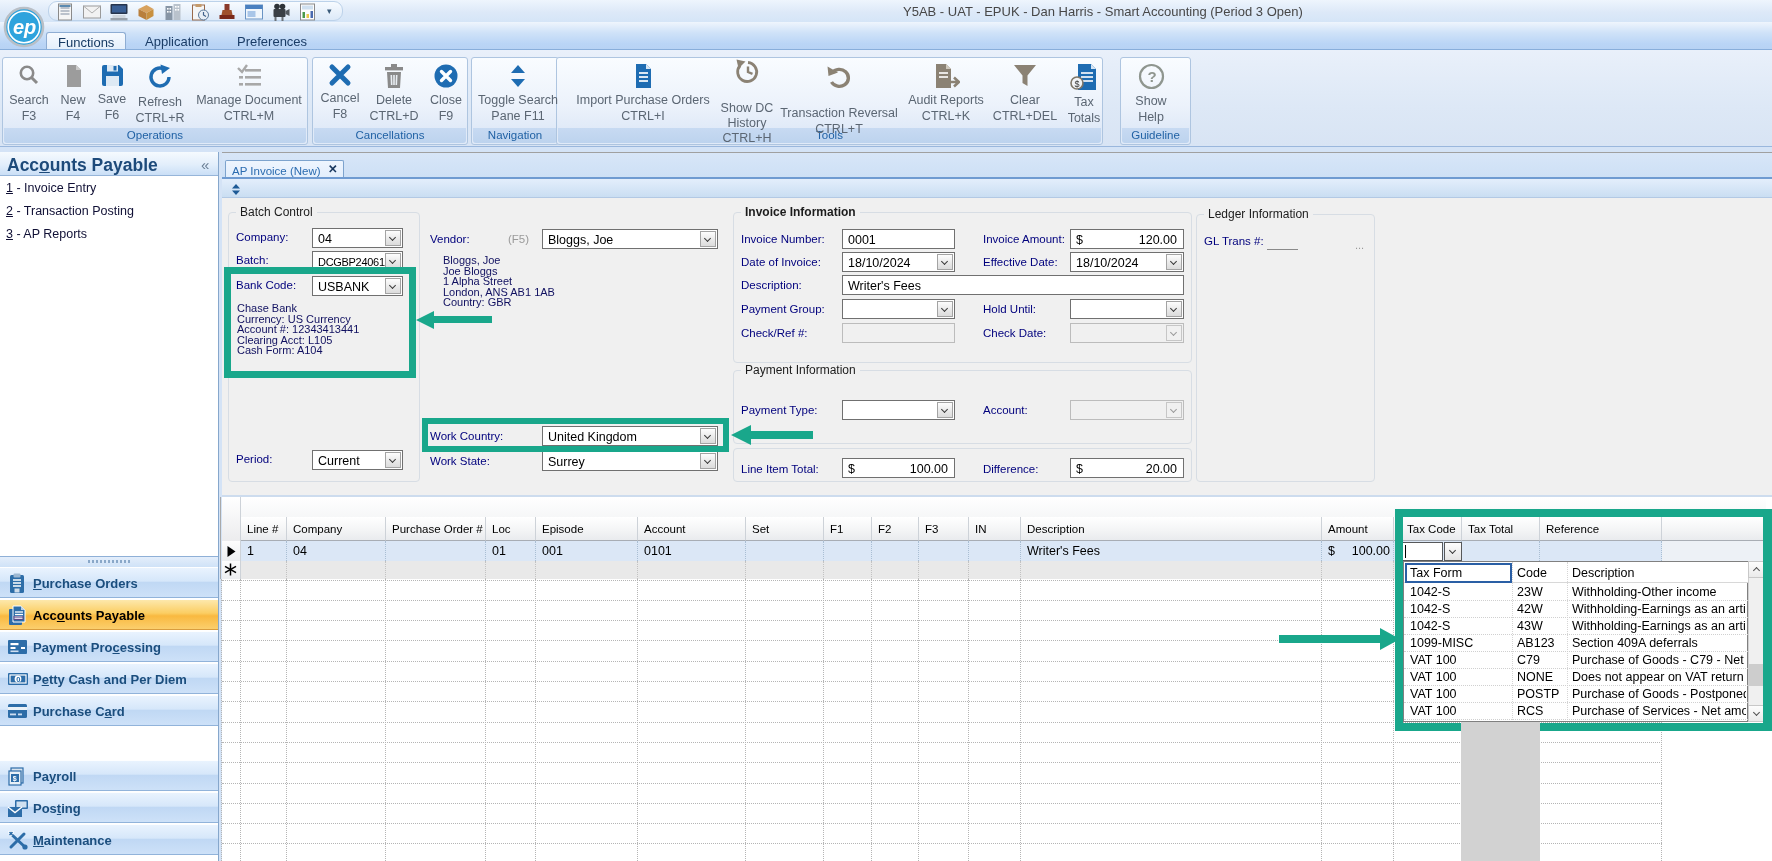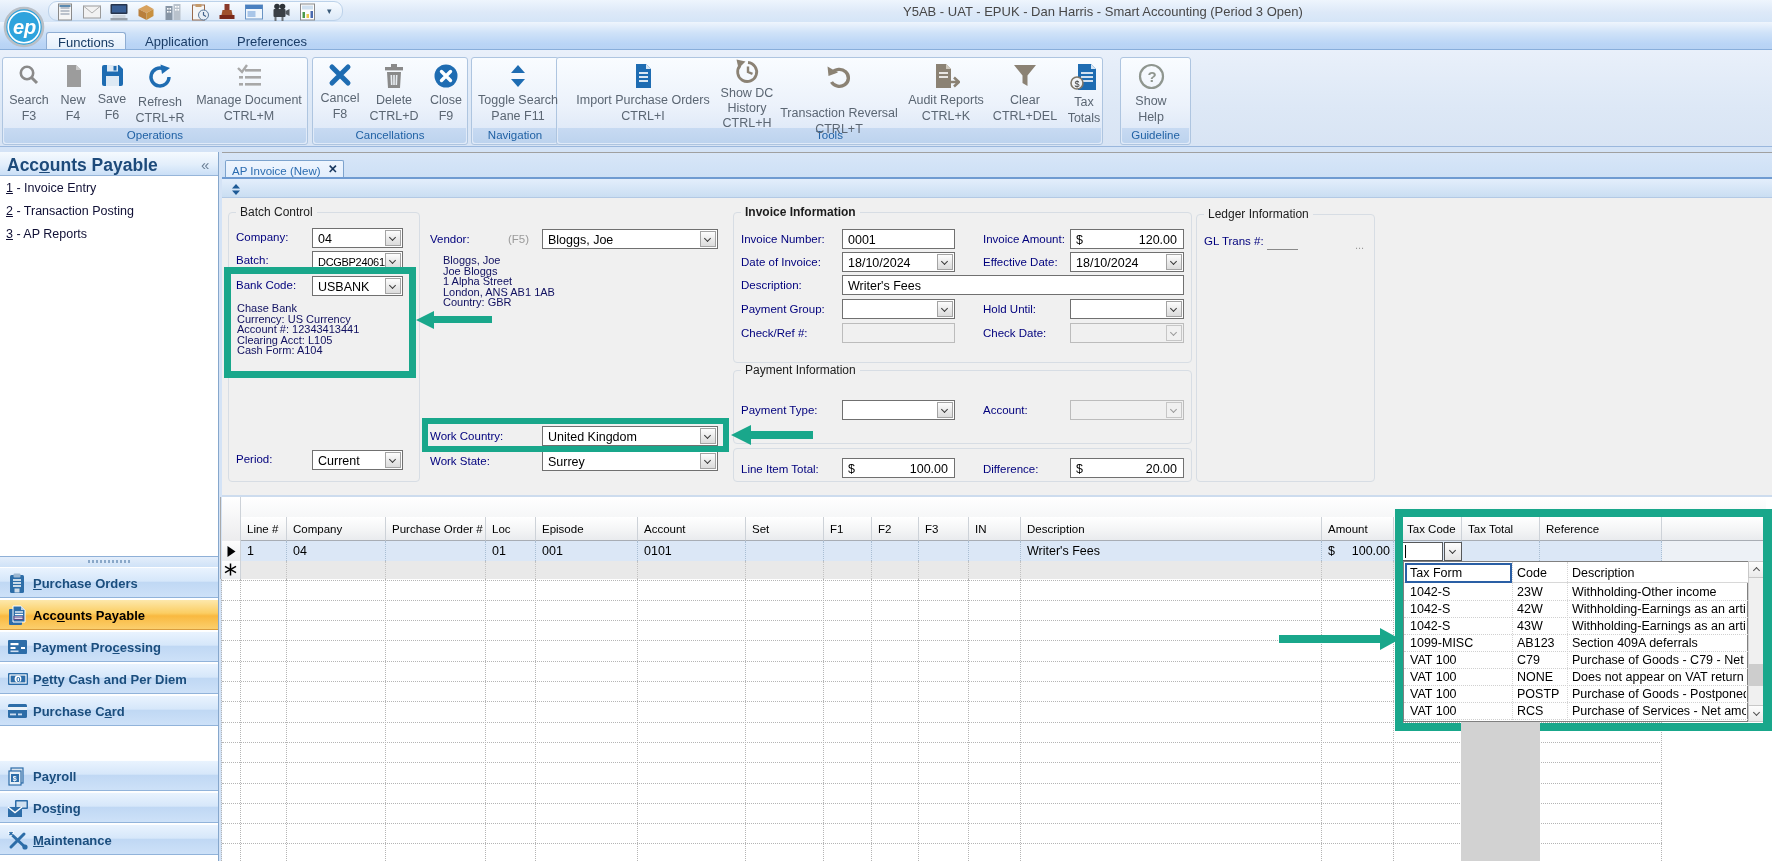--- a/index.html
+++ b/index.html
@@ -195,21 +195,21 @@
         </g>
       </svg>
       <div class="cap" style="margin-top:3px;">Import Purchase Orders<br>CTRL+I</div>
     </div>
     <div class="rbtn r3" style="left:712px;width:70px;">
       <svg width="30" height="28" viewBox="0 0 30 28">
         <path d="M8.2 8.5 A 9.5 9.5 0 1 0 16 5.5" fill="none" stroke="#8b8274" stroke-width="2.8"></path>
         <path d="M4.5 2.5 L13.5 4.5 L6.5 11.5 Z" fill="#8b8274"></path>
         <path d="M16 9.5 L16 15 L20.5 16.8" fill="none" stroke="#8b8274" stroke-width="2.4"></path>
       </svg>
-      <div class="cap" style="margin-top:1px;">Show DC<br>History<br>CTRL+H</div>
+      <div class="cap" style="margin-top:16px;">Show DC<br>History<br>CTRL+H</div>
     </div>
     <div class="rbtn" style="left:769px;width:140px;">
       <svg width="28" height="28" viewBox="0 0 28 28">
         <path d="M7 10 A 9 8.5 0 1 1 6.5 19" fill="none" stroke="#8b8274" stroke-width="3.4"></path>
         <path d="M2.5 3.5 L3.5 13 L13 9.5 Z" fill="#8b8274"></path>
       </svg>
       <div class="cap" style="margin-top:14px;">Transaction Reversal<br>CTRL+T</div>
     </div>
     <div class="rbtn" style="left:898px;width:96px;">
       <svg width="28" height="26" viewBox="0 0 28 26">

